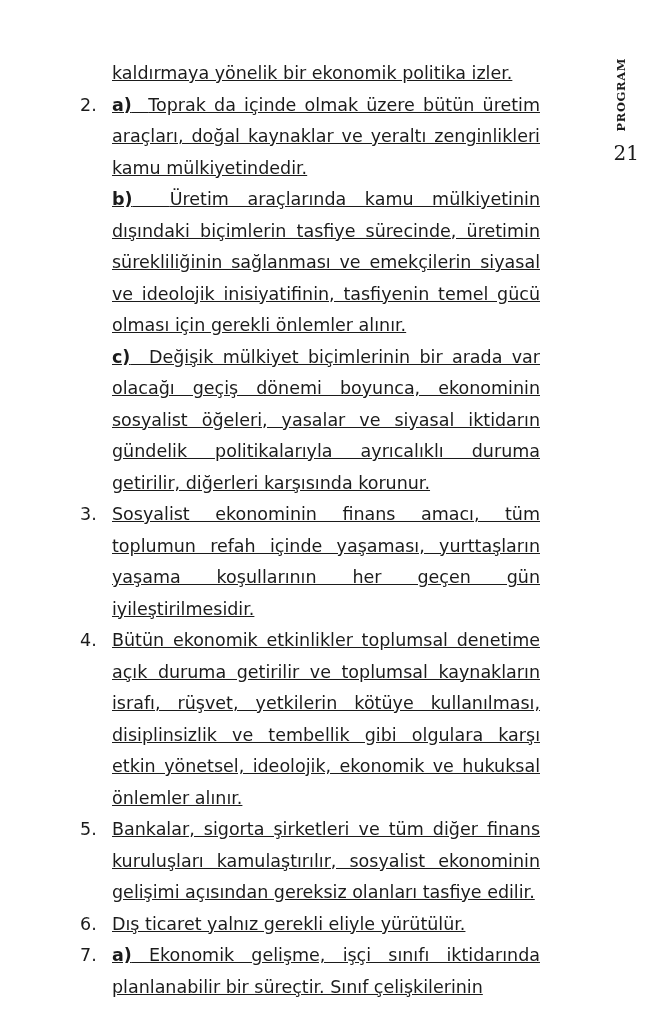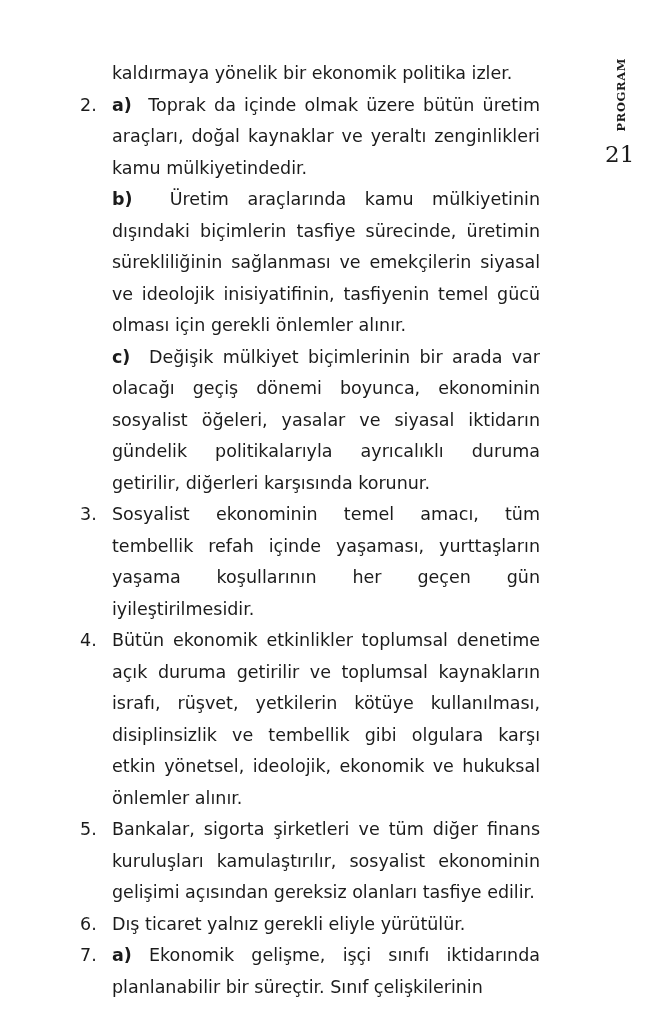--- a/index.html
+++ b/index.html
@@ -39,23 +39,23 @@
     color: #1b1b1b;
     writing-mode: vertical-rl;
     transform: rotate(180deg);
     white-space: nowrap;
     display: inline-block;
     line-height: 1;
   }
   .page-number {
     margin-top: 8px;
     font-family: "DejaVu Serif", serif;
-    font-size: 23px;
+    font-size: 20px;
     color: #1b1b1b;
-    text-align: left;
+    text-align: right;
     line-height: 1;
   }
 
   
   .content {
     position: absolute;
     top: 58px;
     left: 78px;
     width: 462px;
   }
@@ -76,20 +76,21 @@
     box-sizing: border-box;
   }
   .body-text {
     flex: 1 1 auto;
     font-size: 17.5px;
     line-height: 31.5px;
     color: #1b1b1b;
     text-align: justify;
     text-justify: inter-word;
     hyphens: manual;
+    text-decoration: underline;
   }
   .no-marker .marker { visibility: hidden; }
 
   .lead {
     font-weight: bold;
   }
 
   .first-para .body-text {
     text-align: justify;
   }
@@ -129,21 +130,21 @@
       <div class="body-text"><span class="lead">b)</span>&nbsp; <span>Üretim araçlarında kamu mülkiyetinin dışındaki biçimlerin tasfiye sürecinde, üretimin sürekliliğinin sağlanması ve emekçilerin siyasal ve ideolojik inisiyatifinin, tasfiyenin temel gücü olması için gerekli önlemler alınır.</span></div>
     </div>
 
     <div class="para sub-para no-marker">
       <div class="marker"></div>
       <div class="body-text"><span class="lead">c)</span>&nbsp; <span>Değişik mülkiyet biçimlerinin bir arada var olacağı geçiş dönemi boyunca, ekonominin sosyalist öğeleri, yasalar ve siyasal iktidarın gündelik politikalarıyla ayrıcalıklı duruma getirilir, diğerleri karşısında korunur.</span></div>
     </div>
 
     <div class="para">
       <div class="marker">3.</div>
-      <div class="body-text">Sosyalist ekonominin temel amacı, tüm tembellik refah içinde yaşaması, yurttaşların yaşama koşullarının her geçen gün iyileştirilmesidir.</div>
+      <div class="body-text">Sosyalist ekonominin finans amacı, tüm toplumun refah içinde yaşaması, yurttaşların yaşama koşullarının her geçen gün iyileştirilmesidir.</div>
     </div>
 
     <div class="para">
       <div class="marker">4.</div>
       <div class="body-text">Bütün ekonomik etkinlikler toplumsal denetime açık duruma getirilir ve toplumsal kaynakların israfı, rüşvet, yetkilerin kötüye kullanılması, disiplinsizlik ve tembellik gibi olgulara karşı etkin yönetsel, ideolojik, ekonomik ve hukuksal önlemler alınır.</div>
     </div>
 
     <div class="para">
       <div class="marker">5.</div>
       <div class="body-text">Bankalar, sigorta şirketleri ve tüm diğer finans kuruluşları kamulaştırılır, sosyalist ekonominin gelişimi açısından gereksiz olanları tasfiye edilir.</div>

